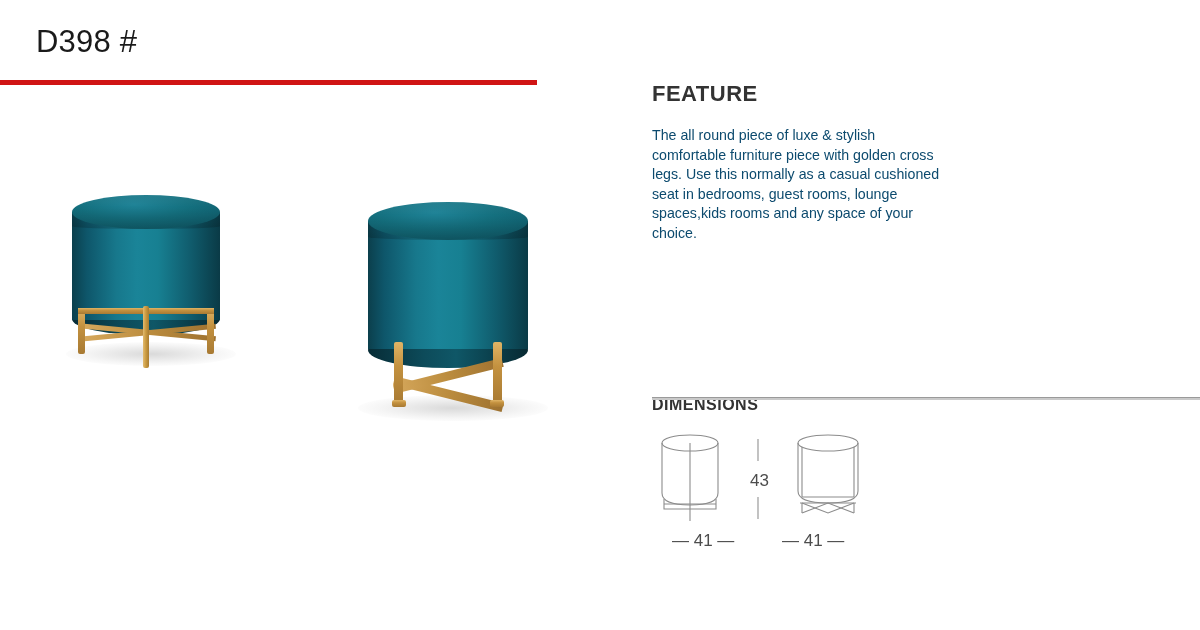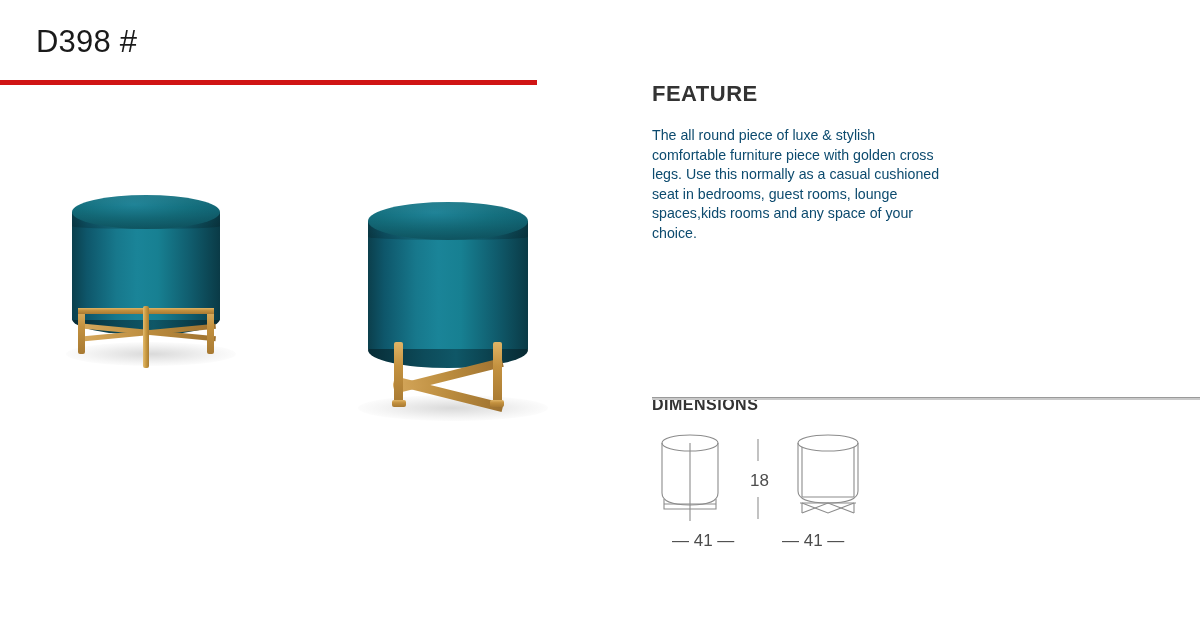--- a/index.html
+++ b/index.html
@@ -263,16 +263,16 @@
           <path d="M152 82 L178 92 L204 82"></path>
           <path d="M152 92 L178 82 L204 92"></path>
           <line x1="150" y1="82" x2="206" y2="82"></line>
         </g>
       </svg>
 
       <div class="dim-label" id="dim-width-left">— 41 —</div>
 
       <div class="dim-label" id="dim-width-right">— 41 —</div>
 
-      <div class="dim-label" id="dim-height">18</div>
+      <div class="dim-label" id="dim-height">43</div>
     </div>
   </div>
 </div>
 
 </body></html>

